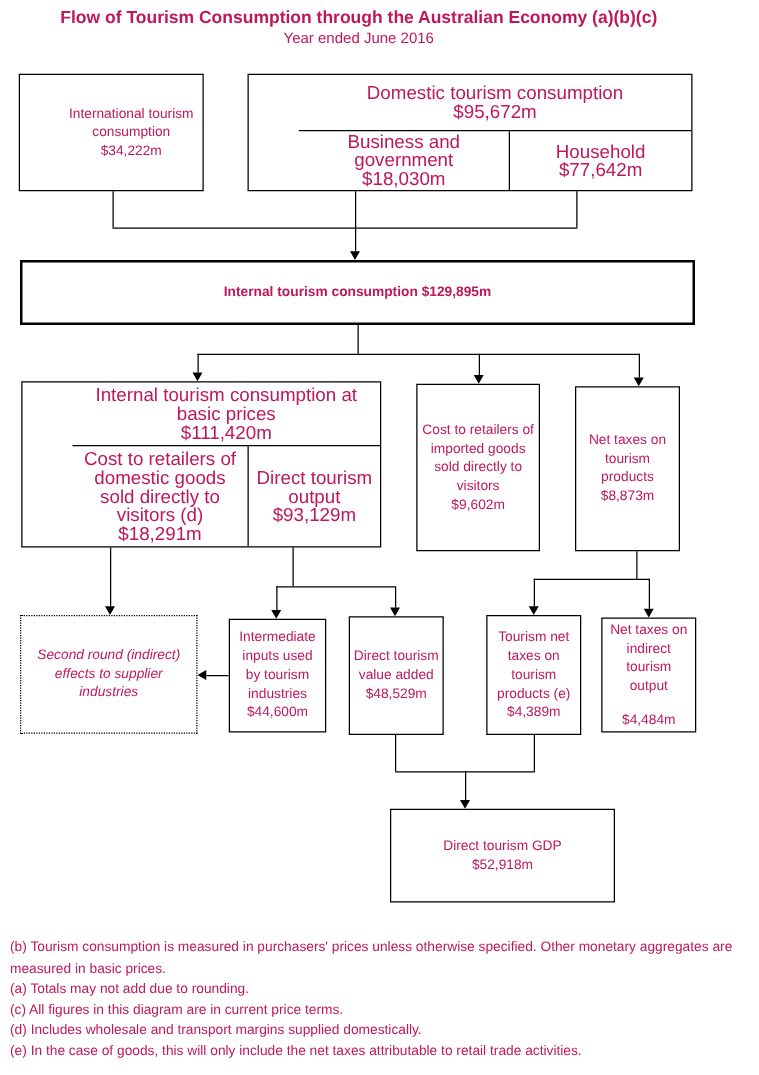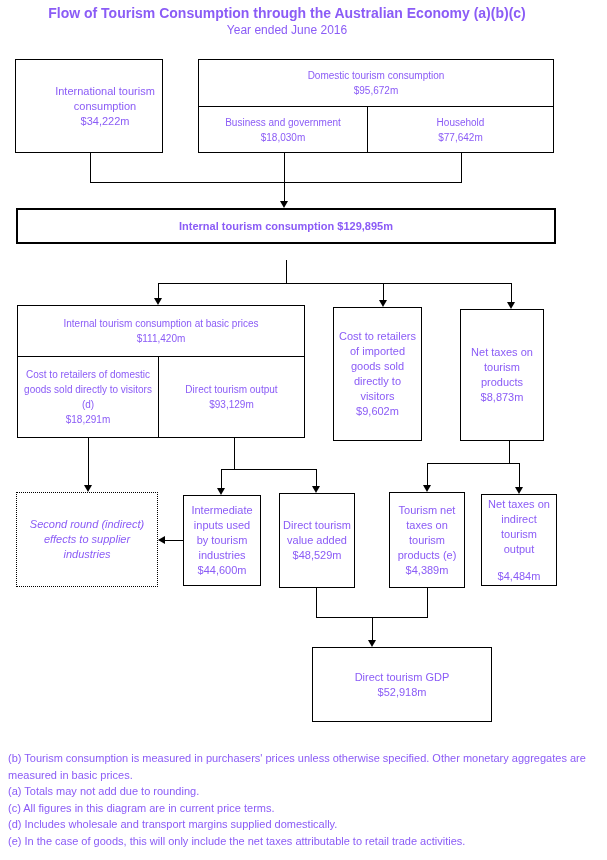--- a/index.html
+++ b/index.html
@@ -1,29 +1,29 @@
 <!DOCTYPE html>
 <html><head>
 <meta charset="utf-8">
 <style>
   html,body{margin:0;padding:0;background:#fff;}
   #canvas{
     position:relative;width:607px;height:860px;background:#fff;
-    font-family:"Liberation Sans",sans-serif;color:#8b5cf6;overflow:hidden;
+    font-family:"Liberation Sans",sans-serif;color:#be185d;overflow:hidden;
   }
   .title{position:absolute;left:0;top:5px;width:574px;text-align:center;
     font-size:14px;font-weight:bold;line-height:17px;}
   .subtitle{position:absolute;left:0;top:23px;width:574px;text-align:center;
     font-size:12px;line-height:15px;}
   .box{position:absolute;border:1px solid #000;background:#fff;box-sizing:border-box;
     display:flex;flex-direction:column;align-items:center;justify-content:center;
     text-align:center;font-size:11px;line-height:15px;padding:1px 3px;}
   .box-thick{border-width:2px;}
   .compound{position:absolute;border:1px solid #000;background:#fff;box-sizing:border-box;
-    display:flex;flex-direction:column;font-size:10px;line-height:15px;text-align:center;}
+    display:flex;flex-direction:column;font-size:15px;line-height:15px;text-align:center;padding-left:40px;}
   .compound .hdr{border-bottom:1px solid #000;display:flex;flex-direction:column;
     align-items:center;justify-content:center;box-sizing:border-box;}
   .compound .row{display:flex;flex:1;}
   .compound .cell{display:flex;flex-direction:column;align-items:center;justify-content:center;
     box-sizing:border-box;padding:1px 3px;}
   .cell-divider{border-right:1px solid #000;}
   .dotted{border:1px dotted #000;font-style:italic;}
   .bold{font-weight:bold;}
   .hline,.vline{position:absolute;background:#000;}
   .hline{height:1px;}
@@ -67,21 +67,21 @@
       </div>
     </div>
   </div>
 
   <div class="vline" style="left:90px;top:153px;height:29px;"></div>
   <div class="vline" style="left:461px;top:153px;height:29px;"></div>
   <div class="hline" style="left:90px;top:182px;width:372px;"></div>
   <div class="vline" style="left:284px;top:153px;height:48px;"></div>
   <div class="arrow-down" style="left:280px;top:201px;"></div>
 
-  <div class="box box-thick bold" style="left:16px;top:208px;width:540px;height:36px;">
+  <div class="box box-thick bold" style="left:16px;top:208px;width:540px;height:52px;">
     <div>Internal tourism consumption $129,895m</div>
   </div>
 
   <div class="vline" style="left:286px;top:260px;height:23px;"></div>
   <div class="hline" style="left:158px;top:283px;width:354px;"></div>
   <div class="vline" style="left:158px;top:283px;height:15px;"></div>
   <div class="arrow-down" style="left:154px;top:298px;"></div>
   <div class="vline" style="left:383px;top:283px;height:17px;"></div>
   <div class="arrow-down" style="left:379px;top:300px;"></div>
   <div class="vline" style="left:511px;top:283px;height:19px;"></div>
@@ -97,21 +97,21 @@
         <div>Cost to retailers of domestic goods sold directly to visitors (d)</div>
         <div>$18,291m</div>
       </div>
       <div class="cell" style="flex:1;">
         <div>Direct tourism output</div>
         <div>$93,129m</div>
       </div>
     </div>
   </div>
 
-  <div class="box" style="left:333px;top:307px;width:89px;height:134px;">
+  <div class="box" style="left:333px;top:307px;width:99px;height:134px;">
     <div>Cost to retailers of imported goods sold directly to visitors</div>
     <div>$9,602m</div>
   </div>
 
   <div class="box" style="left:460px;top:309px;width:84px;height:132px;">
     <div>Net taxes on tourism products</div>
     <div>$8,873m</div>
   </div>
 
   <div class="vline" style="left:88px;top:438px;height:47px;"></div>

